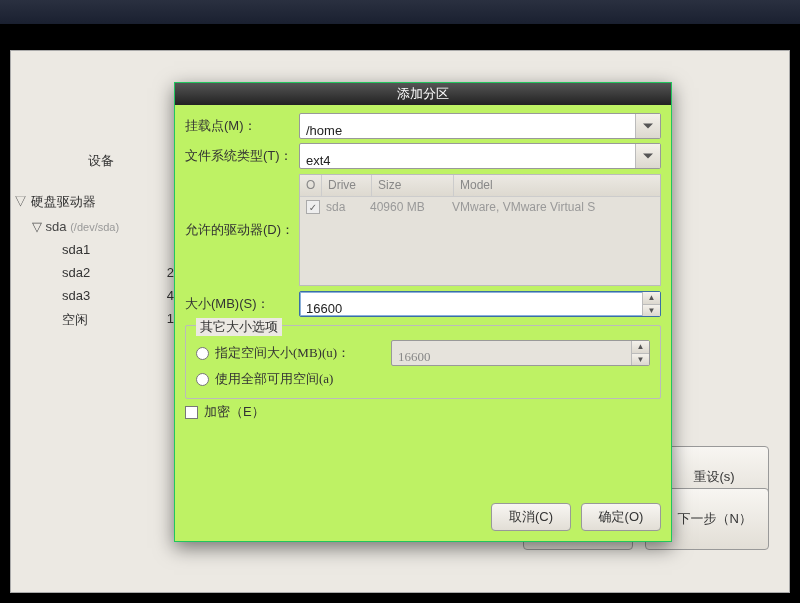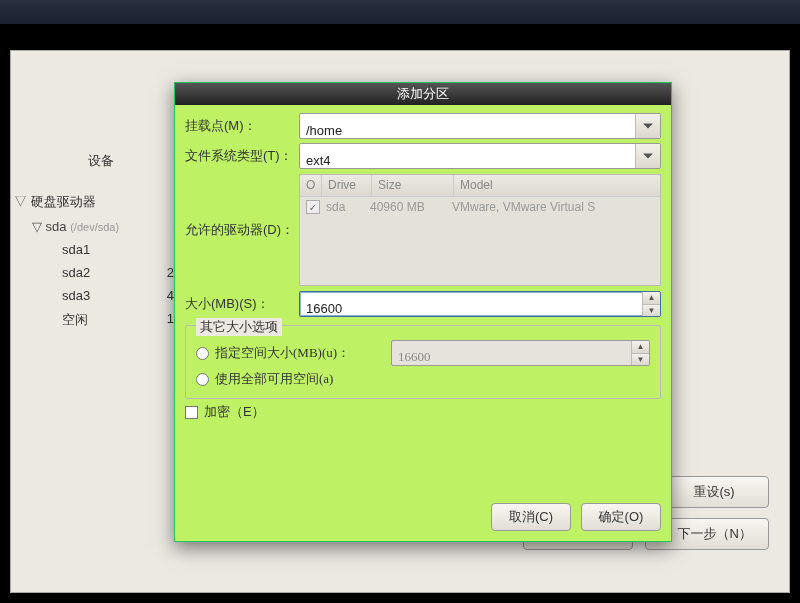--- a/index.html
+++ b/index.html
@@ -45,21 +45,21 @@
     bottom: 42px; right: 20px;
     display: flex; gap: 12px;
   }
   .reset-btn {
     position:absolute; bottom: 84px; right: 20px;
   }
   .gtk-btn {
     background: linear-gradient(#f8f6f2, #e2ded6);
     border: 1px solid #999;
     border-radius: 4px;
-    padding: 6px 16px;
+    padding: 21px 16px;
     min-width: 110px;
     text-align:center;
     color:#333;
     font-size:13px;
     display:inline-flex; align-items:center; justify-content:center; gap:6px;
   }
   .arrow-left,.arrow-right{ color:#2a5aa0; font-size:12px;}
   .arrow-left::before{content:"◀";}
   .arrow-right::before{content:"▶";}
   

